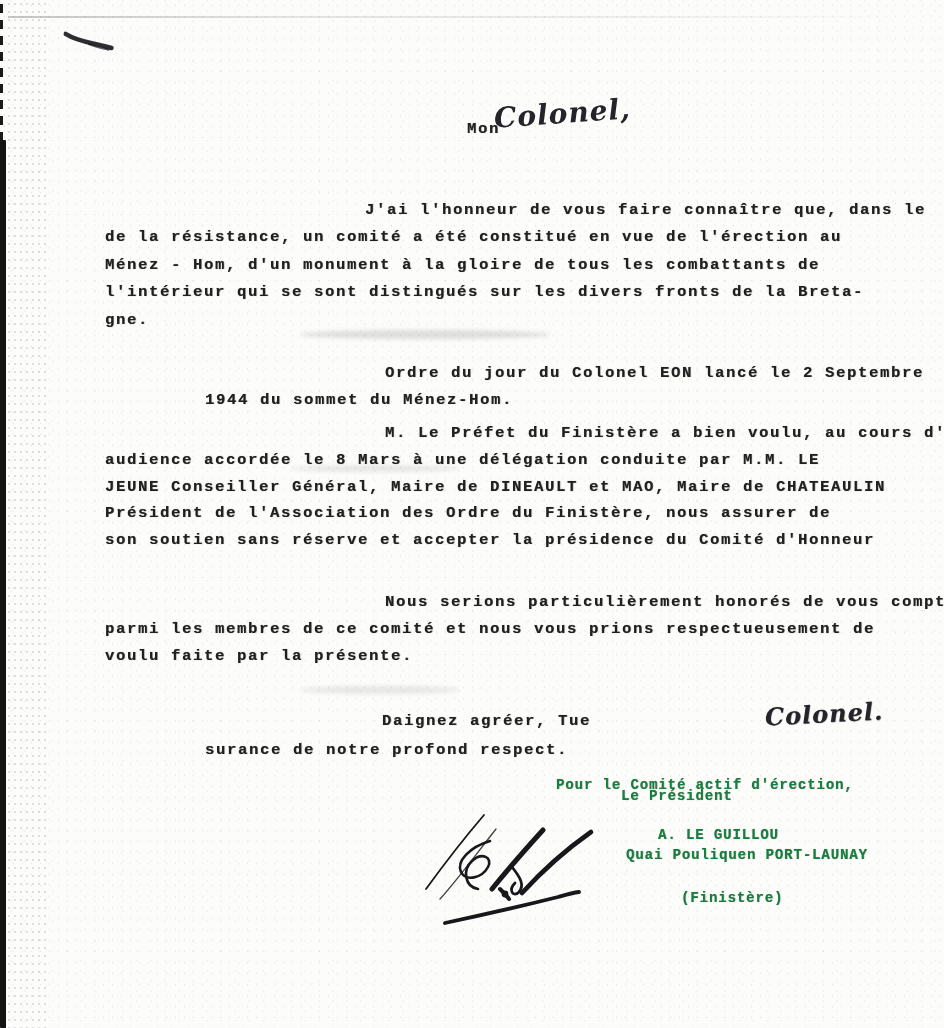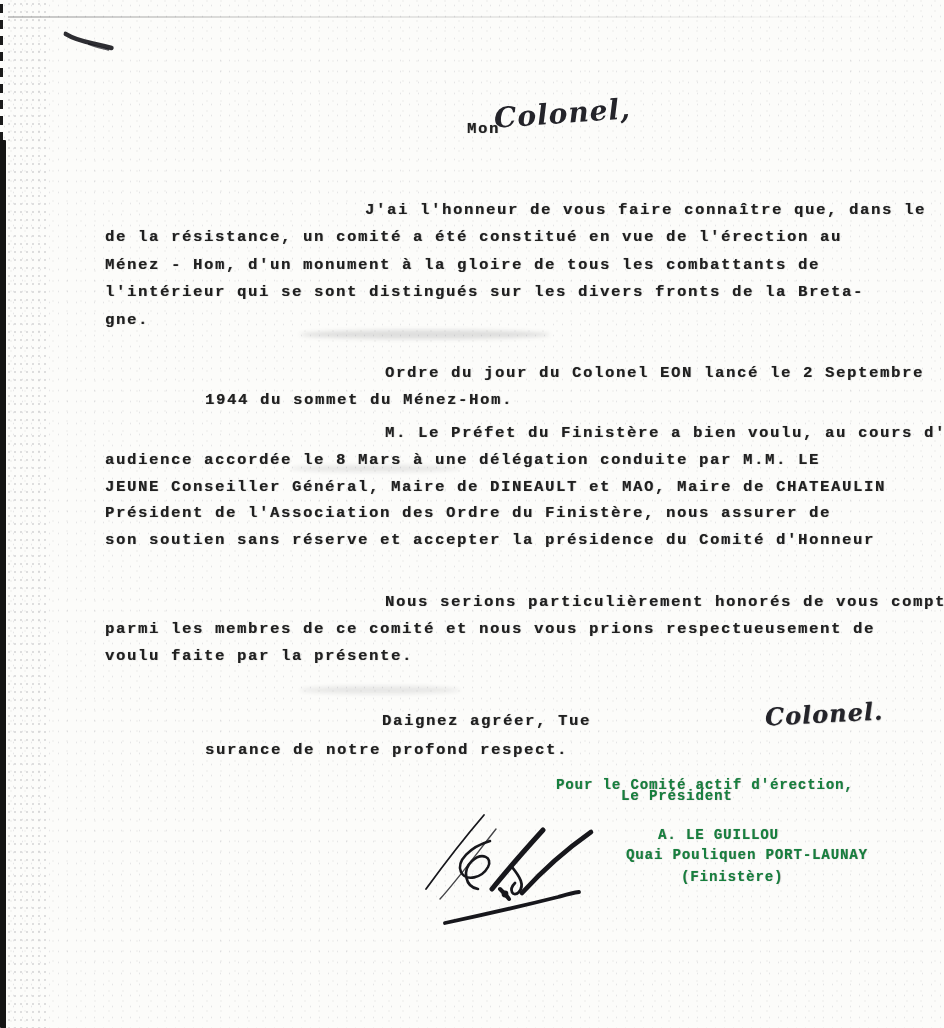--- a/index.html
+++ b/index.html
@@ -114,21 +114,21 @@
 
 <div class="para typed" style="left:205px;top:704px;">
   <div class="tline indent177" style="line-height:29px;"><span>Daignez agréer, Tue </span><span class="hand closing-hand">Colonel.</span><span class="gap-spacer"></span></div>
   <div class="tline" style="line-height:29px;">surance de notre profond respect.</div>
 </div>
 
 <div class="sig-line" style="left:556px;top:777px;">Pour le Comité actif d'érection,</div>
 <div class="sig-line" style="left:621px;top:788px;">Le Président</div>
 <div class="sig-line" style="left:626px;top:827px;margin-left:32px;">A. LE GUILLOU</div>
 <div class="sig-line" style="left:626px;top:847px;">Quai Pouliquen PORT-LAUNAY</div>
-<div class="sig-line" style="left:681px;top:869px;font-family:Liberation Mono, monospace;">(Finistère)</div>
+<div class="sig-line" style="left:681px;top:890px;font-family:Liberation Mono, monospace;">(Finistère)</div>
 
 <svg class="sig-svg" width="200" height="125" viewBox="0 0 200 125">
   <g stroke="#17171c" fill="none" stroke-linecap="round">
     <path d="M14,84 C30,62 48,38 72,10" stroke-width="1.8"></path>
     <path d="M28,94 C46,74 62,52 84,24" stroke-width="1.4" opacity="0.8"></path>
     <path d="M78,36 C58,42 44,56 49,67 C54,77 70,73 76,62 C81,52 70,47 60,56 C50,65 53,82 66,84" stroke-width="2.6"></path>
     <path d="M80,84 C96,64 112,46 131,25" stroke-width="5"></path>
     <path d="M110,88 C130,66 152,46 179,27" stroke-width="4.6"></path>
     <path d="M100,62 C108,72 113,80 107,87 C101,93 96,85 103,78" stroke-width="2.8"></path>
     <path d="M88,84 C92,88 95,91 97,94" stroke-width="4"></path>

